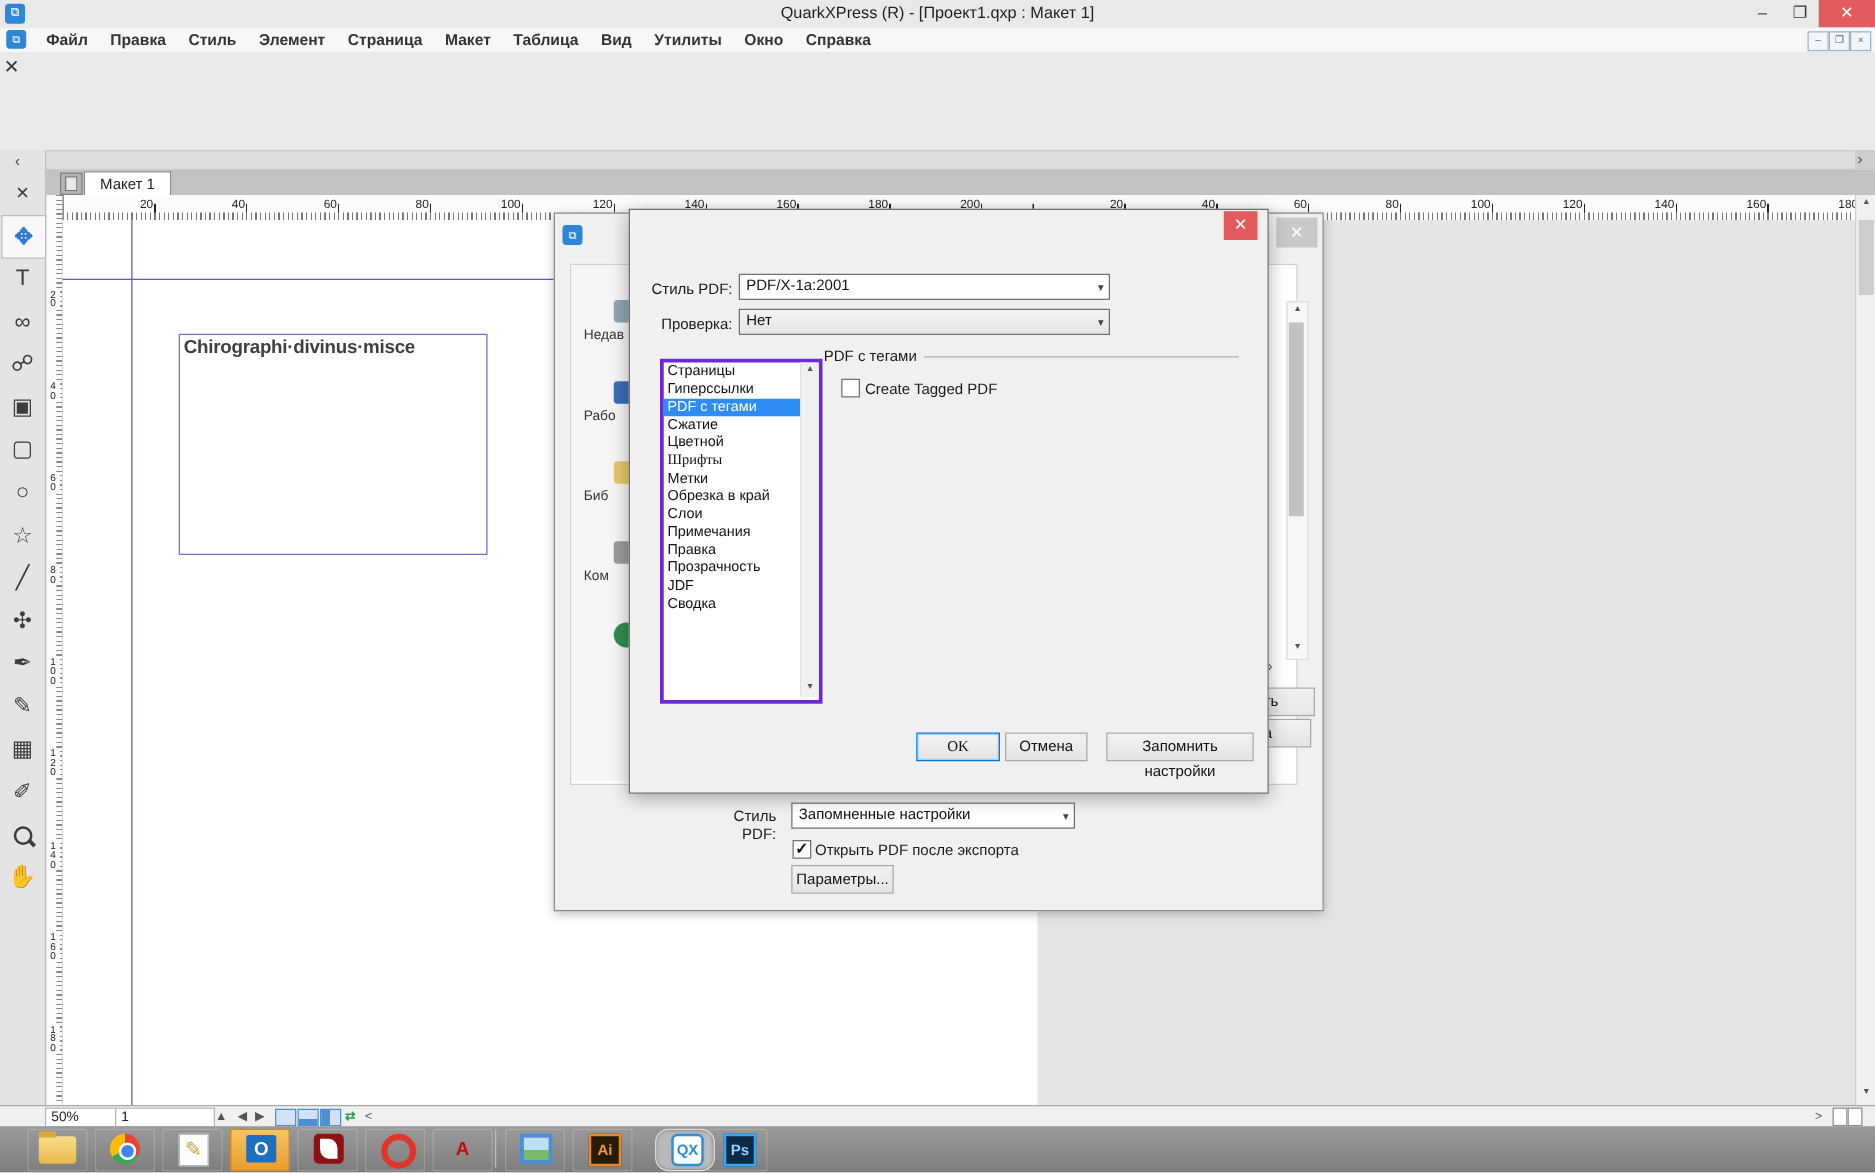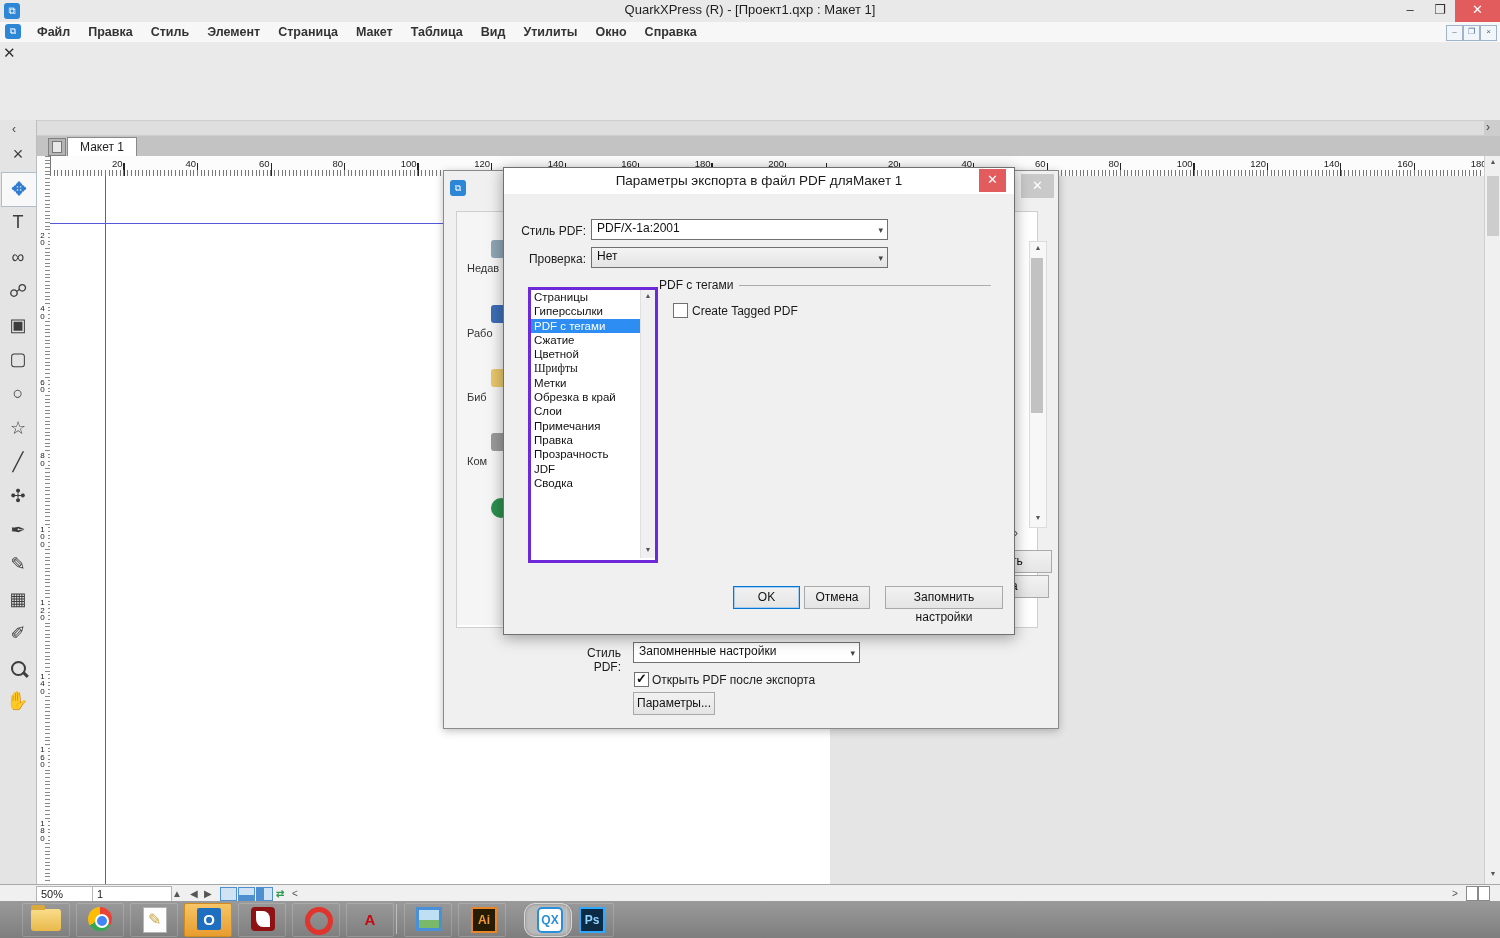--- a/index.html
+++ b/index.html
@@ -66,21 +66,21 @@
   #bgexpand{left:570px;top:355px;font-size:12px;color:#555;}
   .partialbtn{background:linear-gradient(#f2f2f2,#e5e5e5);border:1px solid #a9a9a9;font-size:12px;color:#111;line-height:21px;padding-left:4px;}
   #bgbottom{left:0;top:463px;width:612px;height:92px;background:#f0f0f0;}
   .flabel{font-size:12px;color:#1a1a1a;}
   .combo{background:#fff;border:1px solid #707070;font-size:12px;line-height:17px;padding:0 18px 0 5px;color:#111;white-space:nowrap;overflow:hidden;}
   .combo .chev{position:absolute;right:4px;top:2px;font-size:9px;color:#444;}
   .combo.gray{background:linear-gradient(#f4f4f4,#e4e4e4);}
   .cb{width:13px;height:13px;border:1px solid #707070;background:#fff;}
   .cb.checked::after{content:"✓";position:absolute;left:1px;top:-2px;font-size:13px;font-weight:bold;color:#111;}
   .btn{background:linear-gradient(#f2f2f2,#e4e4e4);border:1px solid #a9a9a9;font-size:12px;color:#111;text-align:center;}
-  .btn.def{border:1px solid #0078d7;box-shadow:inset 0 0 0 1px #a6cdef;}
+  .btn.def{border:1px solid #0078d7;box-shadow:inset 0 0 0 1px #a6cdef;font-family:Liberation Serif, serif;}
   #dialog{left:503px;top:167px;width:510px;height:466px;background:#f0f0f0;border:1px solid #707070;box-shadow:0 3px 14px rgba(0,0,0,.35);}
   #dialog .dtitle{left:0;top:0;width:100%;height:26px;background:#fff;}
   #dialog .dtitle span{display:block;text-align:center;font-size:13.5px;color:#1a1a1a;line-height:26px;}
   #dlgclose{left:475px;top:1px;width:27px;height:23px;background:#e25c5e;color:#fff;font-size:13px;text-align:center;line-height:22px;}
   #seclist{left:24px;top:119px;width:124px;height:270px;background:#fff;border:3px solid #6d28d9;}
   .sec{font-size:11.5px;line-height:14.3px;color:#111;padding-left:3px;white-space:nowrap;overflow:hidden;}
   .sec.sel{background:#2e8df2;color:#fff;}
   #seclist .sbar{position:absolute;right:0;top:0;width:14px;height:268px;background:#f0f0f0;border-left:1px solid #e0e0e0;}
   .grouphead{left:155px;top:110px;width:332px;display:flex;align-items:center;}
   .grouphead span{font-size:12px;color:#1a1a1a;margin-right:6px;white-space:nowrap;}
@@ -233,20 +233,21 @@
     <div class="abs tool" style="top: 462.6px;">▦</div>
     <div class="abs tool" style="top: 496.8px;">✐</div>
     <div class="abs tool" style="top: 531px;"><span class="mag"></span></div>
     <div class="abs tool" style="top: 565.2px;">✋</div>
   </div>
 
 <div id="canvas" class="abs">
   <div id="pasteboard" class="abs"></div>
   <div class="abs vguide"></div>
   <div class="abs hguide"></div>
+  <div id="textframe" class="abs">Chirographi·divinus·misce</div>
 </div>
 <div id="vscroll" class="abs">
   <div class="abs tinyarrow" style="top:2px;">▲</div>
   <div class="thumb abs"></div>
   <div class="abs tinyarrow" style="top:714px;">▼</div>
 </div>
 
 <div id="bgdialog" class="abs">
   <div class="abs qxico">⧉</div>
   <div id="bgx" class="abs">✕</div>
@@ -287,23 +288,20 @@
       <span>Запомненные настройки</span>
       <span class="chev">▾</span>
     </div>
     <div class="abs cb checked" style="left:190px;top:38px;"></div>
     <div class="abs flabel" style="left:208px;top:39px;">Открыть PDF после экспорта</div>
     <div class="abs btn" style="left:189px;top:58px;width:80px;height:21px;line-height:20px;">Параметры...</div>
   </div>
 </div>
 
 <div id="dialog" class="abs">
-  <div class="dtitle abs">
-    <span>Параметры экспорта в файл PDF дляМакет 1</span>
-  </div>
   <div id="dlgclose" class="abs">✕</div>
 
   <div class="abs flabel" style="left:12px;top:56px;width:70px;text-align:right;">Стиль PDF:</div>
   <div class="abs combo" style="left:87px;top:51px;width:272px;height:19px;">
     <span>PDF/X-1a:2001</span>
     <span class="chev">▾</span>
   </div>
   <div class="abs flabel" style="left:12px;top:84px;width:70px;text-align:right;">Проверка:</div>
   <div class="abs combo gray" style="left:87px;top:79px;width:272px;height:19px;">
     <span>Нет</span>

